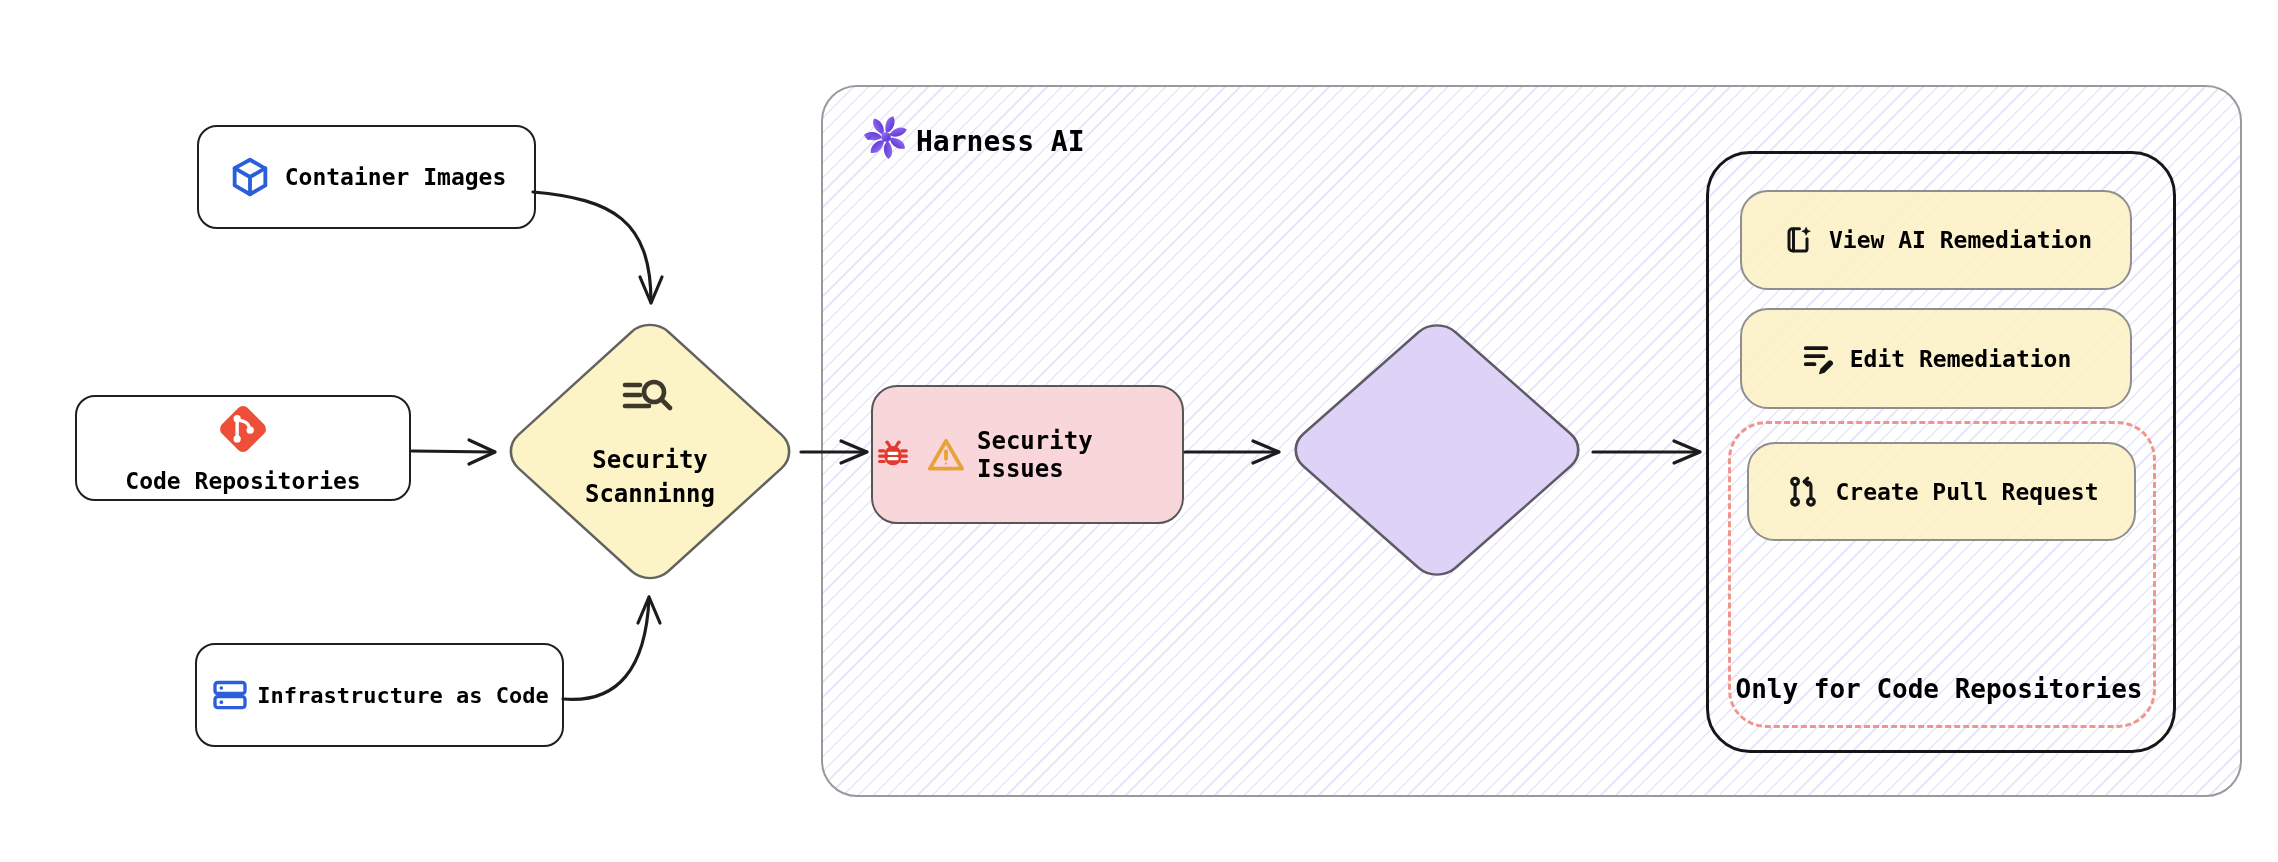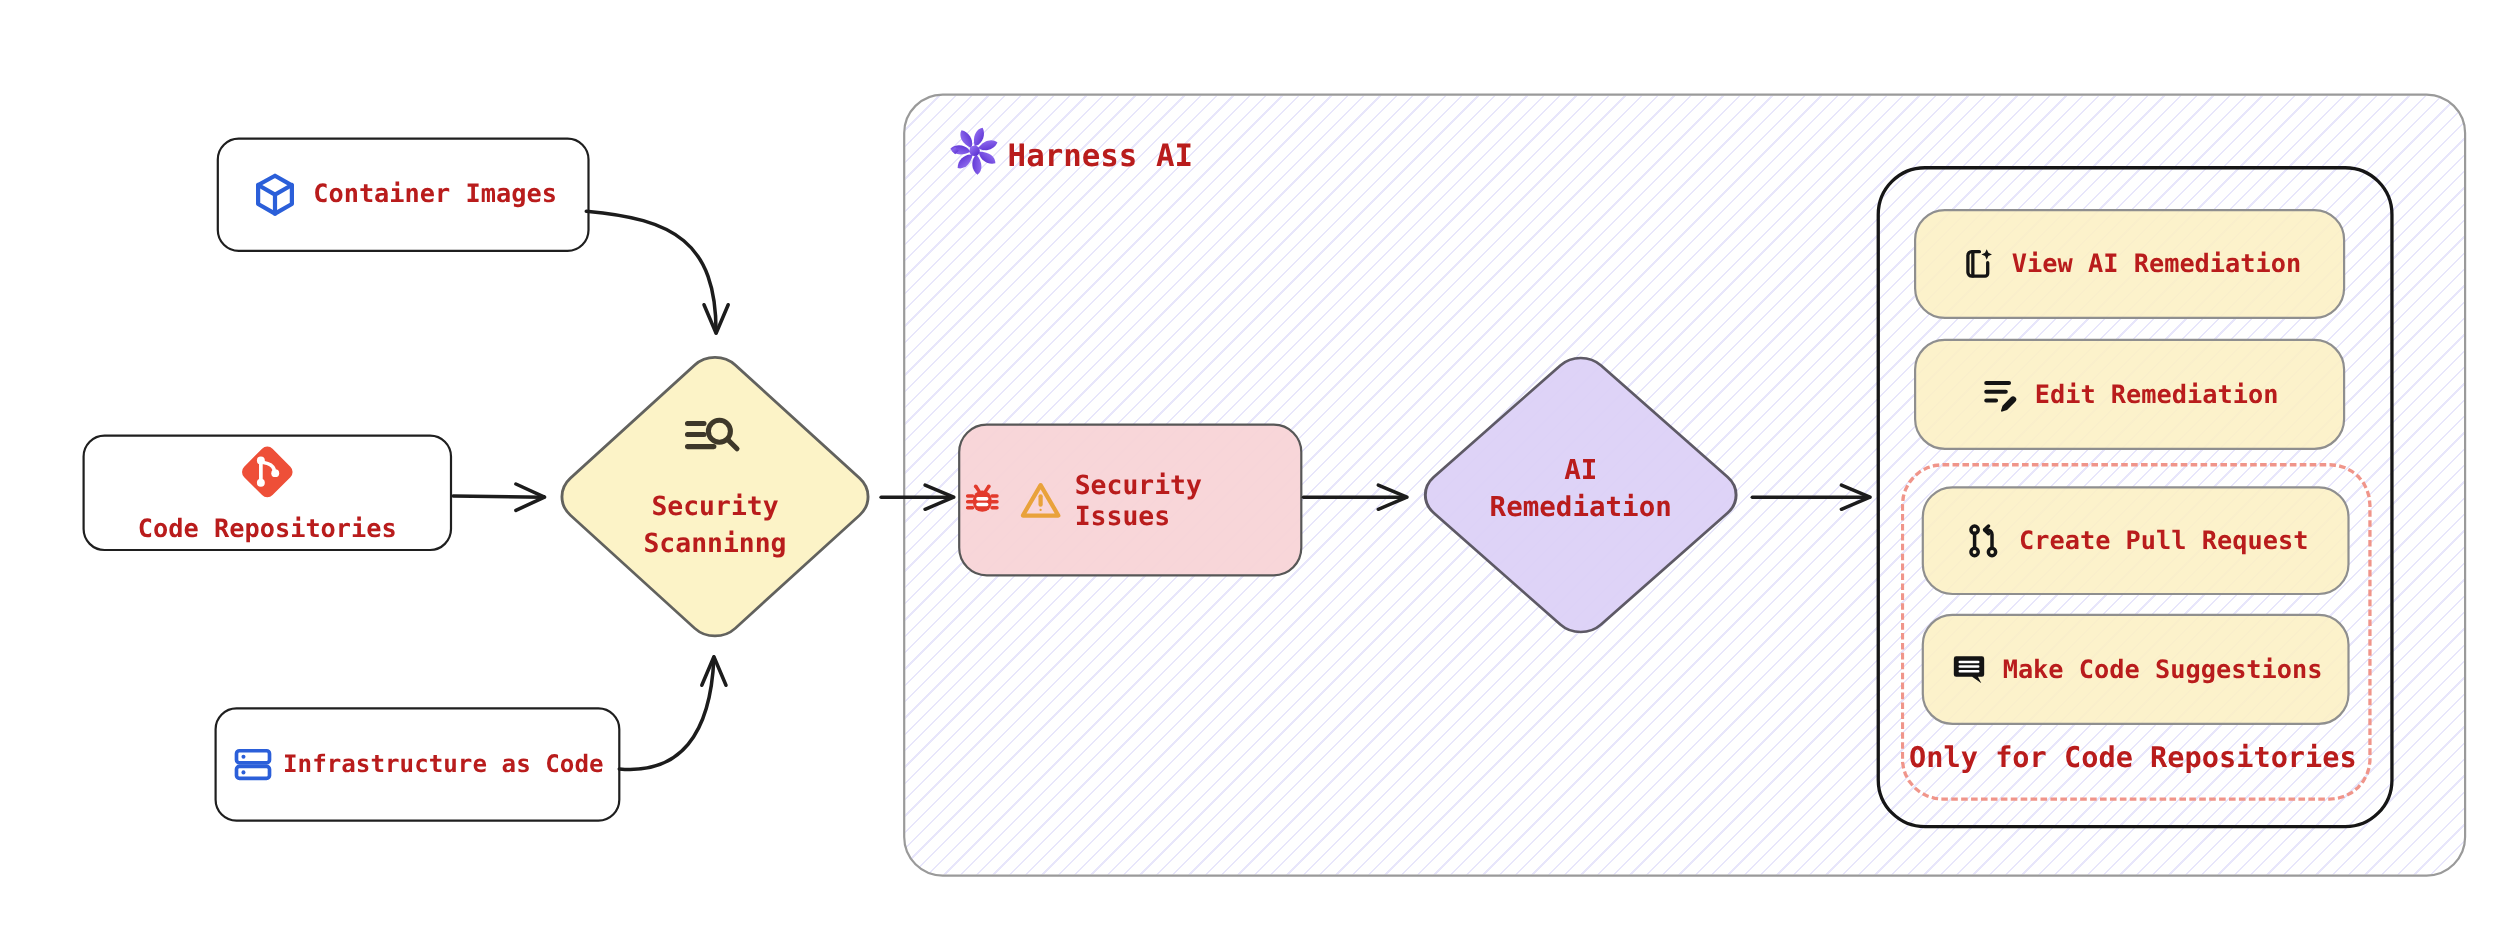--- a/index.html
+++ b/index.html
@@ -1,18 +1,18 @@
 <!DOCTYPE html>
 <html><head>
 <meta charset="utf-8">
 <style>
   html,body{margin:0;padding:0;background:#ffffff;}
   .canvas{
     position:relative;width:2278px;height:862px;background:#ffffff;overflow:hidden;
-    font-family:"DejaVu Sans Mono","Liberation Mono",monospace;color:#b91c1c;
+    font-family:"DejaVu Sans Mono","Liberation Mono",monospace;color:#000000;
     font-weight:600;
   }
   .abs{position:absolute;}
   
   .srcbox{
     position:absolute;display:flex;align-items:center;justify-content:center;
     background:#ffffff;border:2.5px solid #1f1f1f;border-radius:20px;z-index:3;
   }
   .srcbox .lbl{white-space:nowrap;}
   
@@ -154,24 +154,20 @@
     </div>
     <div class="lbl">Security Issues</div>
   </div>
 
   <div class="diamond" style="left:1285px;top:316px;width:304px;height:268px;">
     <svg class="shape" width="304" height="268" viewBox="0 0 304 268">
       <g transform="translate(152 134) scale(1 0.882) rotate(45)">
         <rect x="-107.5" y="-107.5" width="215" height="215" rx="26" fill="rgba(220,208,246,0.93)" stroke="#5e5a66" stroke-width="2.7"></rect>
       </g>
     </svg>
-    <div class="dlabel" style="top:94px;font-size:25px;">
-      <div>AI</div>
-      <div>Remediation</div>
-    </div>
   </div>
 
   <div class="actionbox"></div>
   <div class="dashedbox"></div>
 
   <div class="btn" style="left:1740px;top:190px;width:388px;height:96px;">
     <svg class="icn" width="36" height="36" viewBox="0 0 24 24" fill="none" stroke="#141414" stroke-width="2" stroke-linecap="round" stroke-linejoin="round">
       <path d="M13 4.5H8.3A2.3 2.3 0 0 0 6 6.8v10.2a2.4 2.4 0 0 0 2.4 2.4h8a1.6 1.6 0 0 0 1.6-1.6v-6.6"></path>
       <path d="M9 4.7v14.5"></path>
       <path d="M17.4 3l1 2.2 2.2 1-2.2 1-1 2.2-1-2.2-2.2-1 2.2-1z" fill="#141414" stroke="none"></path>
@@ -192,27 +188,20 @@
       <circle cx="7" cy="5.4" r="2.1"></circle>
       <path d="M7 7.6V16"></path>
       <circle cx="7" cy="18.2" r="2.1"></circle>
       <circle cx="17" cy="18.2" r="2.1"></circle>
       <path d="M17 16V8.2a2.7 2.7 0 0 0-2.7-2.7h-1.4"></path>
       <path d="M15 3.3l-2.3 2.2 2.3 2.2"></path>
     </svg>
     <span>Create Pull Request</span>
   </div>
 
-  <div class="btn" style="left:1747px;top:558px;width:385px;height:97px;">
-    <svg class="icn" width="36" height="36" viewBox="0 0 24 24">
-      <path d="M4.2 3.8h15.6a1.4 1.4 0 0 1 1.4 1.4v9.6a1.4 1.4 0 0 1-1.4 1.4h-2.4l2.1 3.9-5.6-3.9H4.2a1.4 1.4 0 0 1-1.4-1.4V5.2a1.4 1.4 0 0 1 1.4-1.4z" fill="#141414"></path>
-      <path d="M6.4 7.2h11.2M6.4 10h11.2M6.4 12.8h11.2" stroke="#fff" stroke-width="1.5" stroke-linecap="round"></path>
-    </svg>
-    <span>Make Code Suggestions</span>
-  </div>
 
   <div class="note">Only for Code Repositories</div>
 
   <svg class="arrows" width="2278" height="862" viewBox="0 0 2278 862" fill="none" stroke="#1C1C1C" stroke-width="3.2" stroke-linecap="round">
     <g>
       <path d="M533 192 C612 199 651 220 651 302"></path>
       <path d="M640 277 L651 303 M662 277 L651 303"></path>
     </g>
     <g>
       <path d="M412 451 L493 452"></path>

